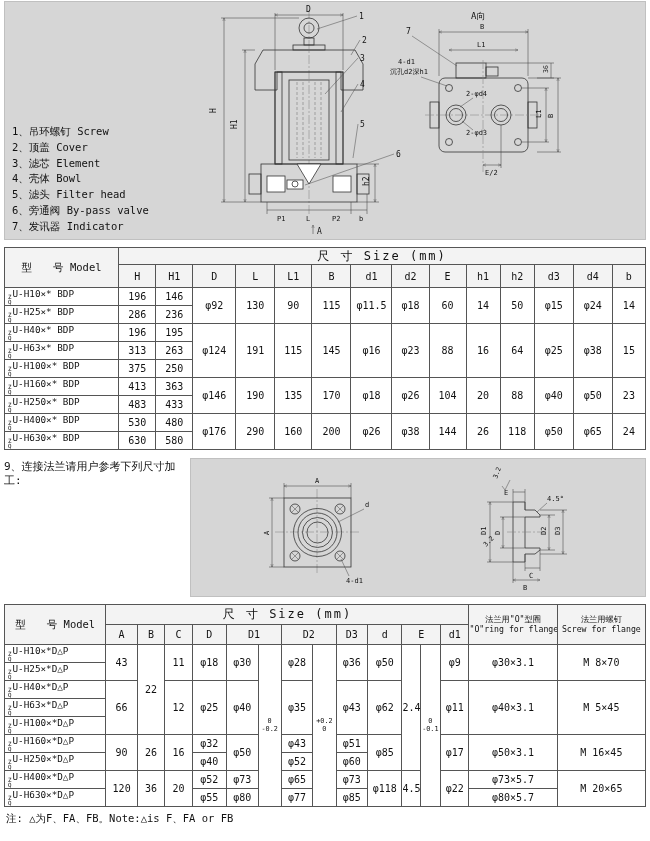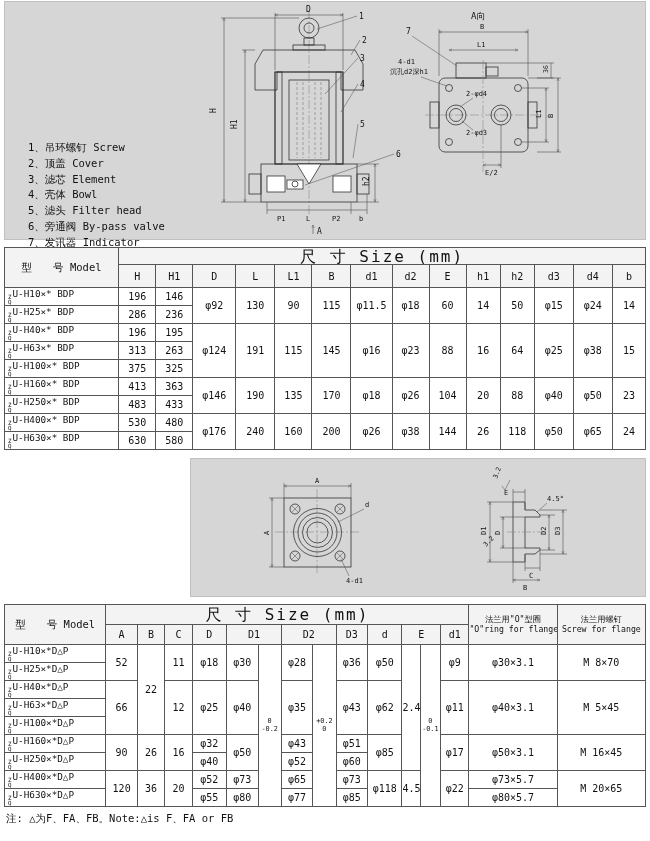--- a/index.html
+++ b/index.html
@@ -1,29 +1,29 @@
 <!DOCTYPE html>
 <html><head>
 <meta charset="utf-8">
 <style>
   html,body{margin:0;padding:0;background:#fff}
   body{width:650px;height:841px;font-family:"DejaVu Sans",sans-serif;color:#111;overflow:hidden}
   .title{font-size:11.5px;padding:3px 5px 2px;font-family:"DejaVu Sans Mono",monospace;letter-spacing:.3px}
   .panel{background:#d6d6d6;border:1px solid #c0c0c0;box-sizing:border-box}
   .panel1{position:relative;margin:1px 4px 0;width:642px;height:239px}
   .panel1 svg{position:absolute;left:0;top:0}
-  .parts{position:absolute;left:7px;top:122px;margin:16px;padding:0;list-style:none;font-size:10.5px;line-height:15.8px;font-family:"DejaVu Sans Mono",monospace}
+  .parts{position:absolute;left:7px;top:122px;margin:0;padding:0;list-style:none;font-size:10.5px;line-height:15.8px;font-family:"DejaVu Sans Mono",monospace}
   table{border-collapse:collapse;table-layout:fixed;margin:7px 4px 0;width:642px;font-family:"DejaVu Sans Mono",monospace}
   th,td{border:1px solid #555;text-align:center;font-size:10px;padding:0;height:16px;line-height:11px;overflow:hidden;white-space:nowrap}
   thead th{background:#f3f3f3;font-weight:normal}
   .t1 thead tr:first-child th{height:16px}
   .t1 thead tr:last-child th{height:22px}
   .t2 thead tr th{height:19px}
   .t2 tbody td{height:16px}
-  .size-h{letter-spacing:2px;font-size:16px}
+  .size-h{letter-spacing:2px;font-size:12px}
   .model-h{font-size:10.5px}
   td.model{text-align:left;padding-left:3px;font-size:9.3px}
   .zq{display:inline-flex;flex-direction:column;justify-content:center;font-size:5.8px;line-height:5px;margin-right:1px;vertical-align:-2px}
   .zq i{font-style:normal}
   td.tol{font-size:6.8px;line-height:7.2px;padding:0 1px}
   .oring-h div{font-size:8.2px;line-height:9.5px;font-weight:normal}
   .sec9row{display:flex;align-items:flex-start;margin:8px 4px 0}
   .sec9{width:186px;font-size:11px;line-height:14px;padding-top:2px;font-family:"DejaVu Sans Mono",monospace}
   .panel2{position:relative;width:456px;height:139px;flex:none}
   .panel2 svg{position:absolute;left:0;top:0}
@@ -293,21 +293,21 @@
             </span><span>U-H63×* BDP</span></td>
           <td>313</td>
           <td>263</td>
         </tr>
         <tr>
           <td class="model"><span class="zq">
               <i>Z</i>
               <i>Q</i>
             </span><span>U-H100×* BDP</span></td>
           <td>375</td>
-          <td>325</td>
+          <td>250</td>
         </tr>
         <tr>
           <td class="model"><span class="zq">
               <i>Z</i>
               <i>Q</i>
             </span><span>U-H160×* BDP</span></td>
           <td>413</td>
           <td>363</td>
           <td rowspan="2">φ146</td>
           <td rowspan="2">190</td>
@@ -331,21 +331,21 @@
           <td>433</td>
         </tr>
         <tr>
           <td class="model"><span class="zq">
               <i>Z</i>
               <i>Q</i>
             </span><span>U-H400×* BDP</span></td>
           <td>530</td>
           <td>480</td>
           <td rowspan="2">φ176</td>
-          <td rowspan="2">240</td>
+          <td rowspan="2">290</td>
           <td rowspan="2">160</td>
           <td rowspan="2">200</td>
           <td rowspan="2">φ26</td>
           <td rowspan="2">φ38</td>
           <td rowspan="2">144</td>
           <td rowspan="2">26</td>
           <td rowspan="2">118</td>
           <td rowspan="2">φ50</td>
           <td rowspan="2">φ65</td>
           <td rowspan="2">24</td>
@@ -356,20 +356,21 @@
               <i>Q</i>
             </span><span>U-H630×* BDP</span></td>
           <td>630</td>
           <td>580</td>
         </tr>
       </tbody>
   </table>
 
   <div class="sec9row">
     <div class="sec9">
+      <div>9、连接法兰请用户参考下列尺寸加工:</div>
     </div>
     <div class="panel panel2">
       <svg width="454" height="137" viewBox="0 0 454 137">
         <defs>
           <pattern id="h2" width="5" height="5" patternUnits="userSpaceOnUse" patternTransform="rotate(45)">
             <line x1="0" y1="0" x2="0" y2="5" stroke="#8a8a8a" stroke-width="0.8"></line>
           </pattern>
           <marker id="m2" viewBox="0 0 10 10" refX="9" refY="5" markerWidth="7" markerHeight="7" orient="auto-start-reverse">
             <path d="M0,1.5 L10,5 L0,8.5 Z" fill="#444" stroke="none"></path>
           </marker>
@@ -502,21 +503,21 @@
         <th colspan="2">E</th>
         <th>d1</th>
       </tr>
     </thead>
     <tbody id="t2body">
         <tr>
           <td class="model"><span class="zq">
               <i>Z</i>
               <i>Q</i>
             </span><span>U-H10×*D△P</span></td>
-          <td rowspan="2">52</td>
+          <td rowspan="2">43</td>
           <td rowspan="5">22</td>
           <td rowspan="2">11</td>
           <td rowspan="2">φ18</td>
           <td rowspan="2">φ30</td>
           <td rowspan="9" class="tol">
             <div>0</div>
             <div>-0.2</div>
           </td>
           <td rowspan="2">φ28</td>
           <td rowspan="9" class="tol">

